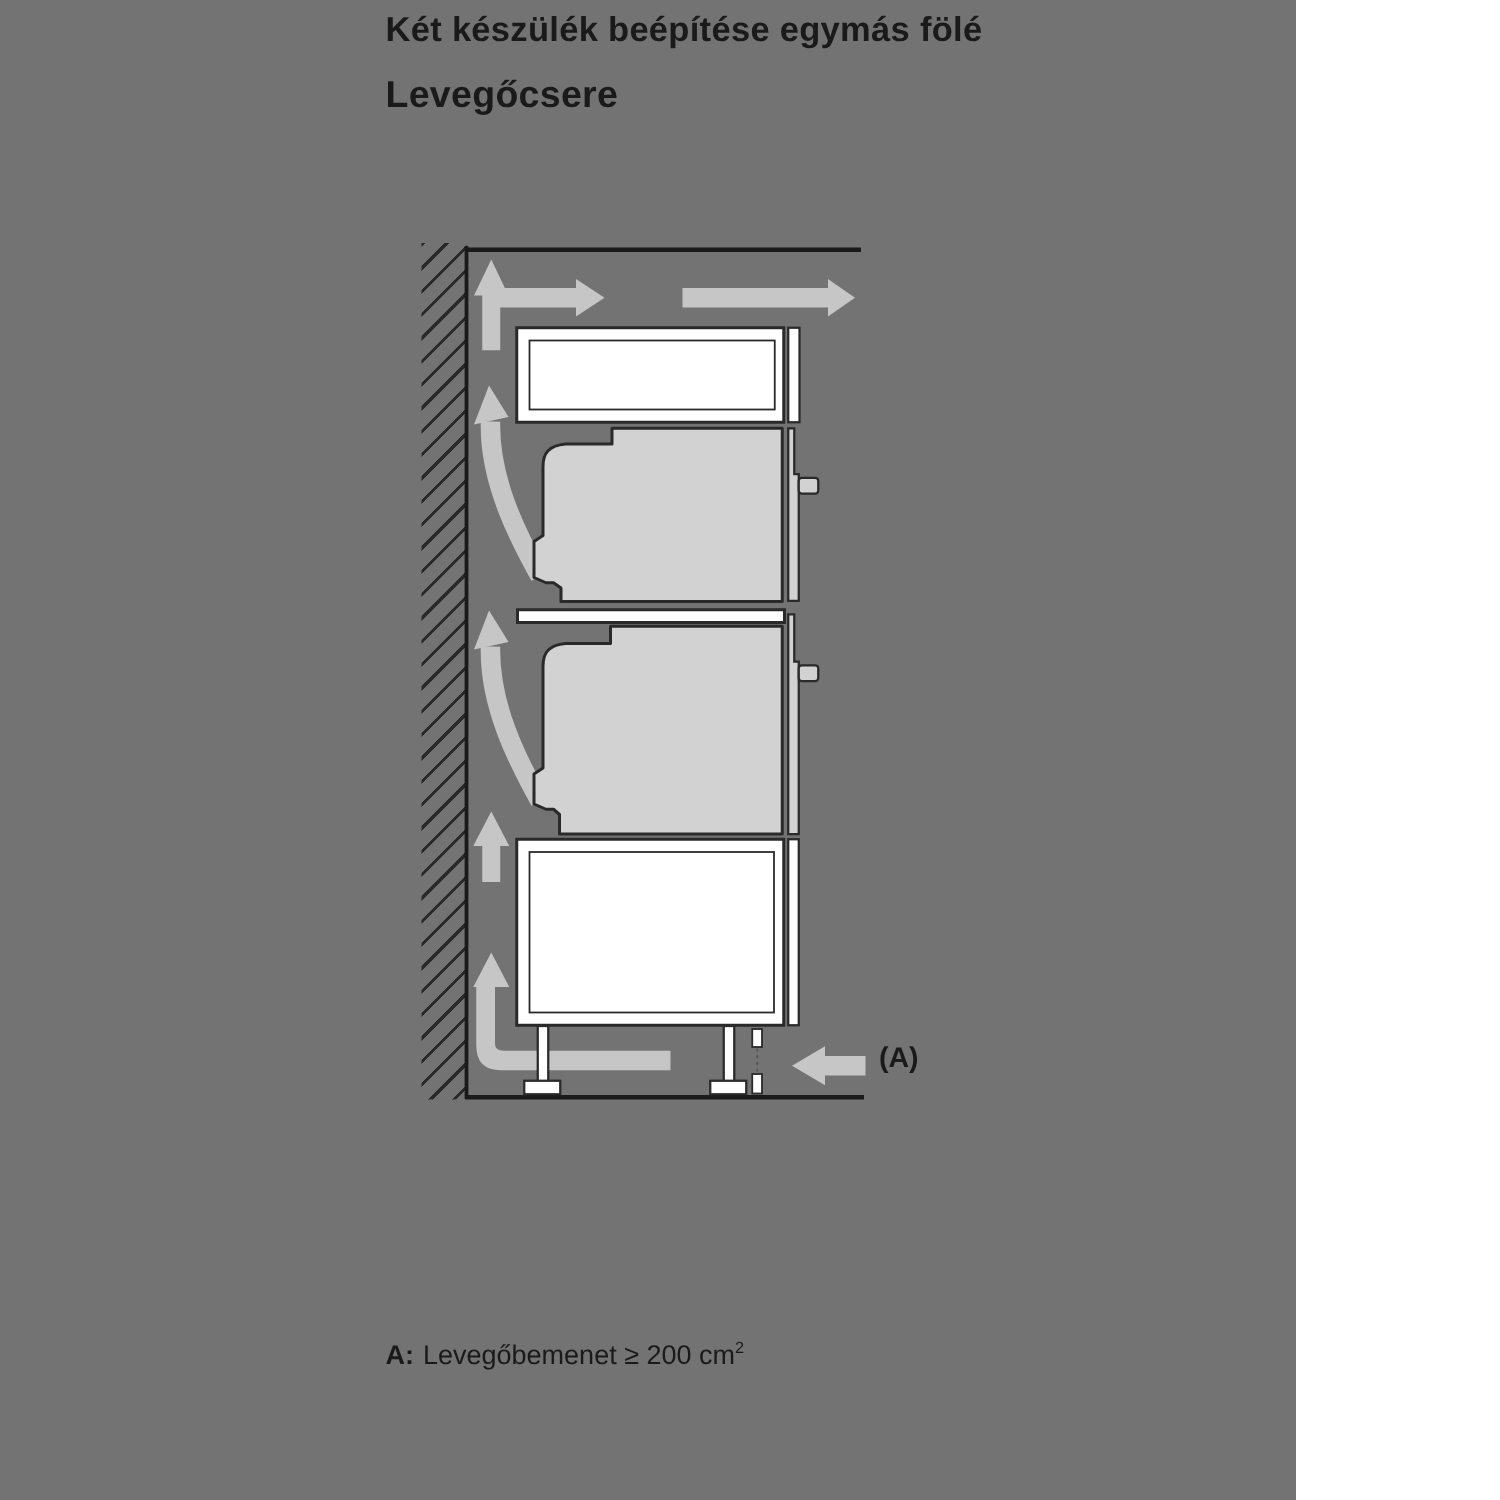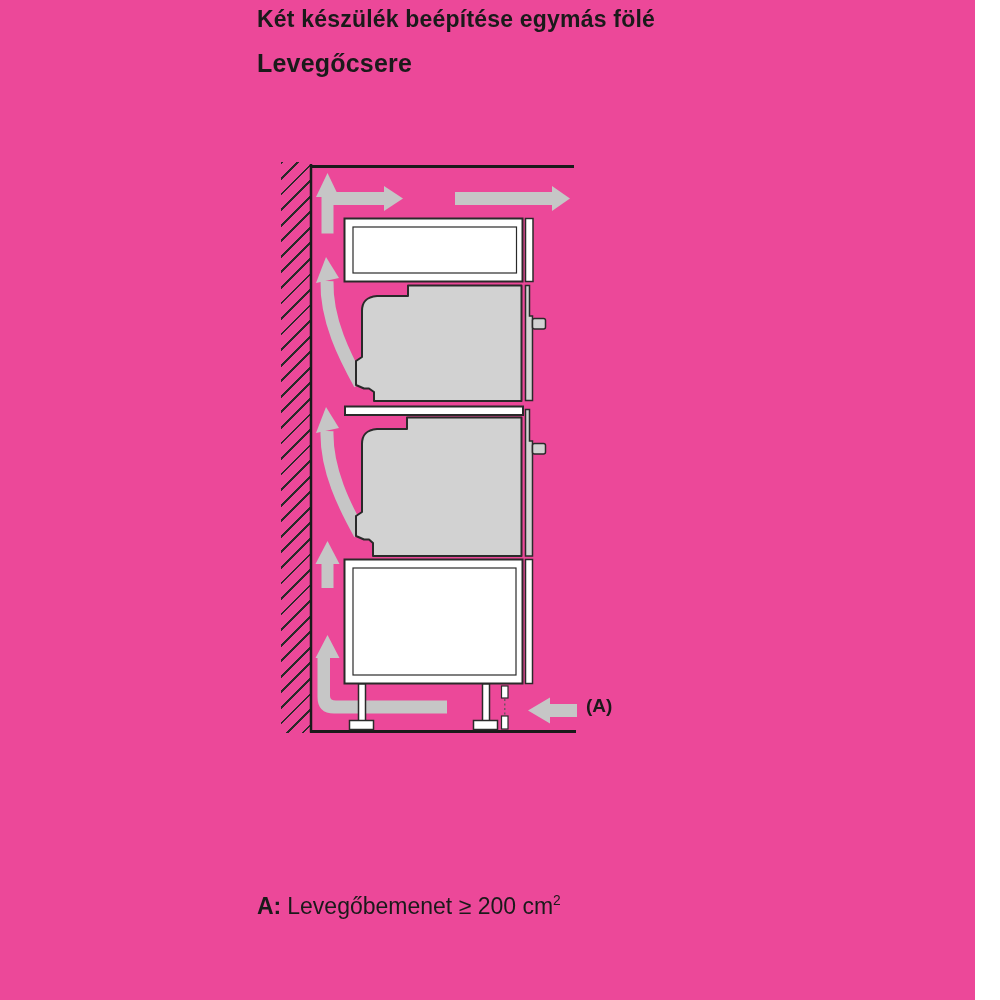--- a/index.html
+++ b/index.html
@@ -1,31 +1,31 @@
 <!DOCTYPE html>
 <html style="--line: #1a1a1a; --outline: #2a2a2a; --hatch: #2a2a2a; --appliance_fill: #d2d2d2; --arrow_fill: #c6c6c6; --panel_fill: #ffffff;"><head>
 <meta charset="utf-8">
 <style>
   html,body{margin:0;padding:0;background:#fff;}
   .stage{
-    position:relative;width:975px;height:1000px;background:#ec4899;
+    position:relative;width:864px;height:1000px;background:#737373;
     font-family:"Liberation Sans", sans-serif;color:var(--line,#1a1a1a);
     overflow:hidden;
   }
   .title{
     position:absolute;left:257px;top:6px;
     font-size:23px;font-weight:bold;letter-spacing:.2px;white-space:nowrap;
   }
   .subtitle{
     position:absolute;left:257px;top:49px;
     font-size:25px;font-weight:bold;letter-spacing:.2px;white-space:nowrap;
   }
   .caption{
     position:absolute;left:257px;top:893px;
-    font-size:23px;font-weight:normal;white-space:nowrap;
+    font-size:18px;font-weight:normal;white-space:nowrap;
   }
   .caption .cap-label{font-weight:bold;margin-right:6px;}
   .caption sup{font-size:60%;vertical-align:super;line-height:0;}
   .inlet-label{
     position:absolute;left:586px;top:695px;
     font-size:19px;font-weight:bold;white-space:nowrap;
   }
   .wall-hatch{
     position:absolute;left:281px;top:162px;width:30px;height:571px;
     background:repeating-linear-gradient(

